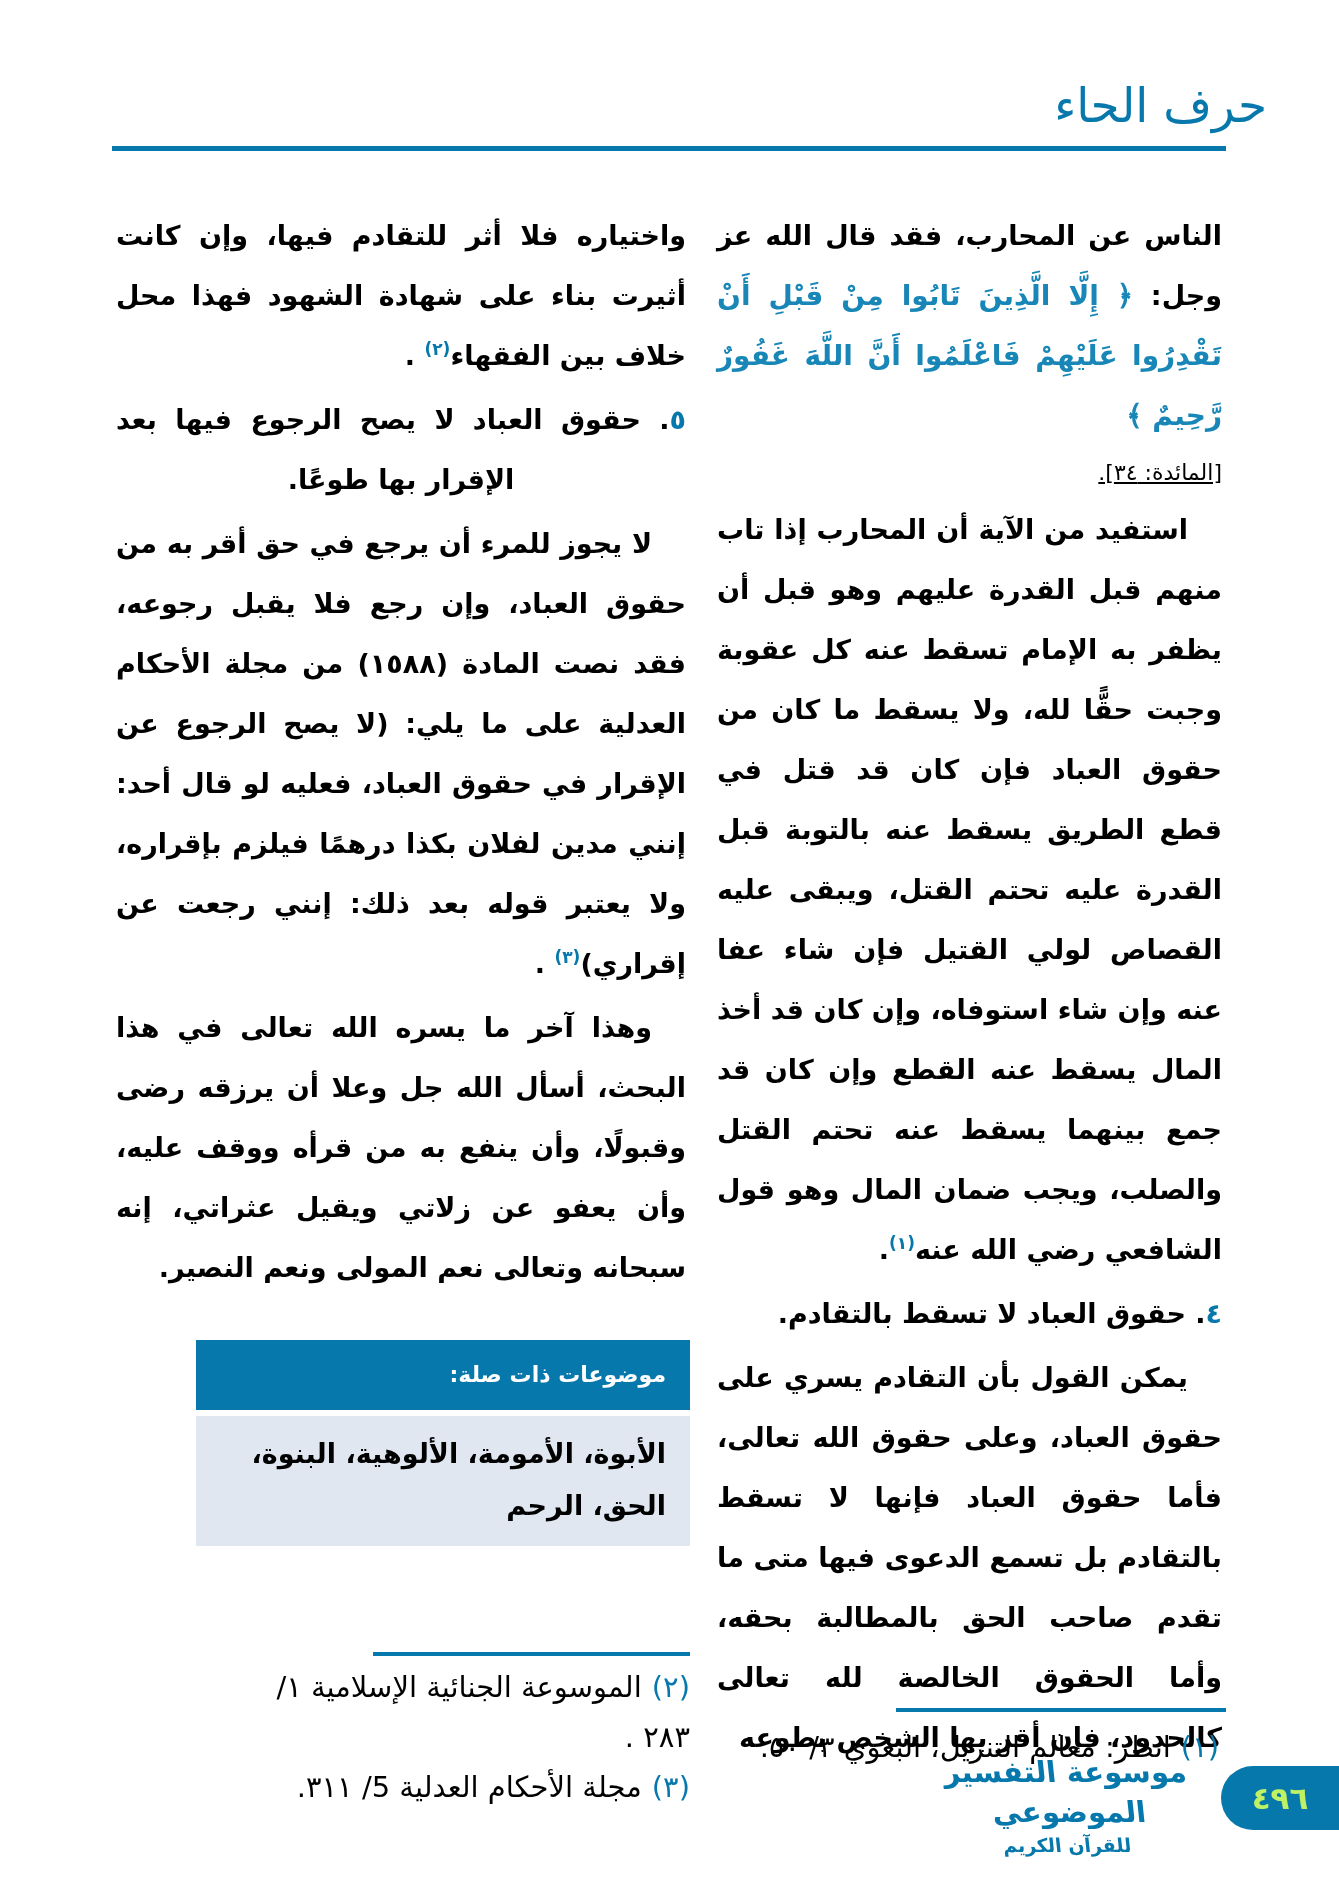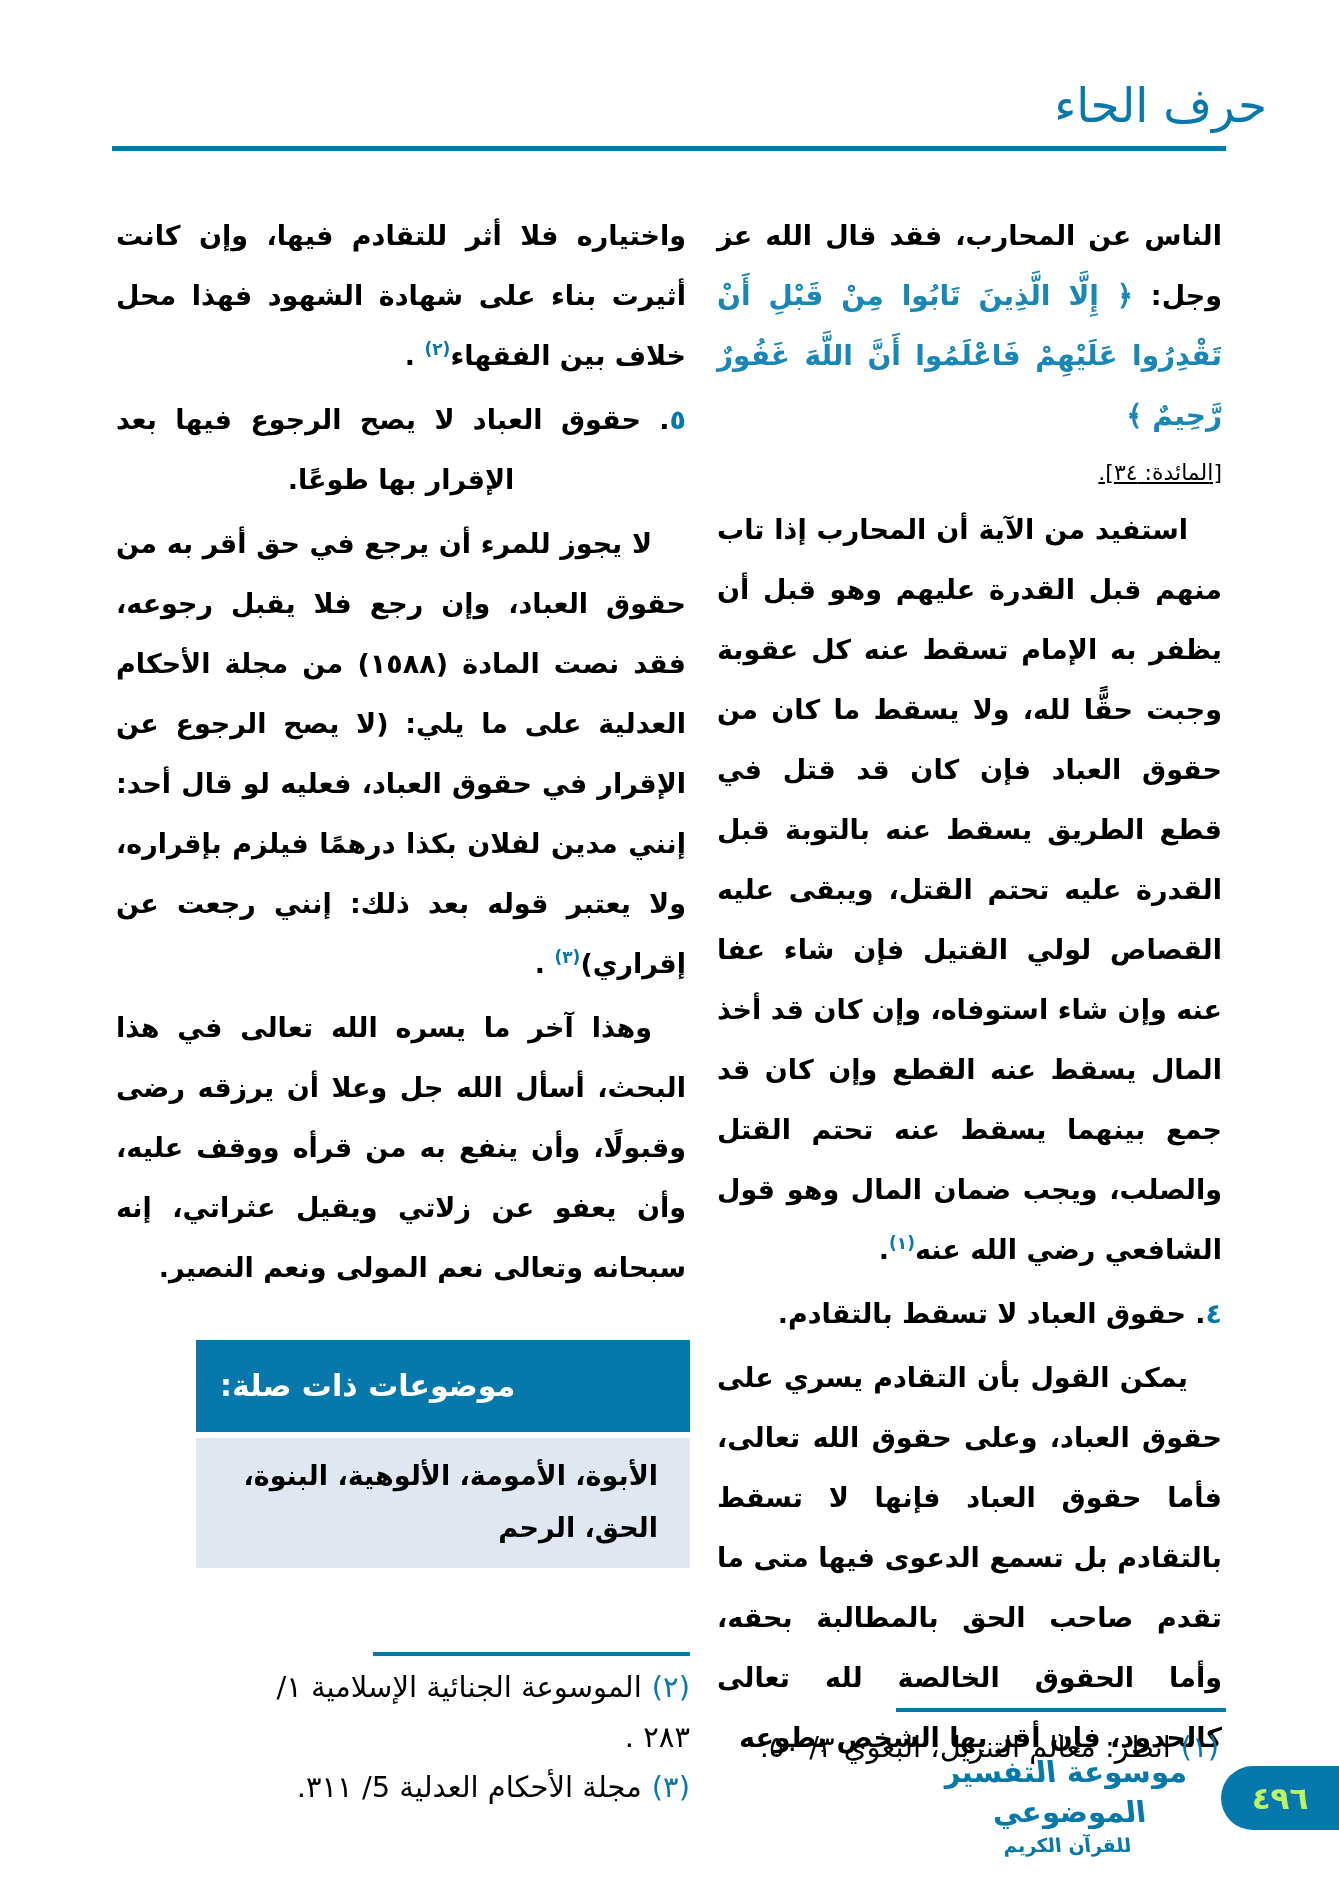--- a/index.html
+++ b/index.html
@@ -39,26 +39,26 @@
   .heading{margin-top:4px;}
   .heading .num{color:var(--accent);}
   .heading-centered-last{text-align-last:center;}
   .fn-ref{
     color:var(--accent);font-size:17px;font-weight:bold;
     vertical-align:super;line-height:0;
   }
   .related{width:494px;margin-top:42px;}
   .related-head{
     background:var(--accent);color:#ffffff;
-    height:62px;line-height:62px;padding:15px 24px;
-    font-size:30px;font-weight:bold;text-align:left;
+    height:62px;line-height:62px;padding:4px 24px;
+    font-size:22px;font-weight:bold;text-align:right;
   }
   .related-body{
     background:var(--box);margin-top:6px;
-    padding:12px 32px 14px;font-size:27px;font-weight:bold;
+    padding:12px 24px 14px;font-size:27px;font-weight:bold;
     line-height:52px;text-align:right;text-align-last:right;
   }
   .fn-sep{position:absolute;height:4px;background:var(--accent);}
   .fn-sep-left{top:1652px;right:649px;width:317px;}
   .fn-sep-right{top:1708px;right:113px;width:330px;}
   .fns{
     position:absolute;font-size:29px;font-weight:normal;
     line-height:50px;text-align:right;
   }
   .fns-left{top:1662px;right:649px;width:430px;}

